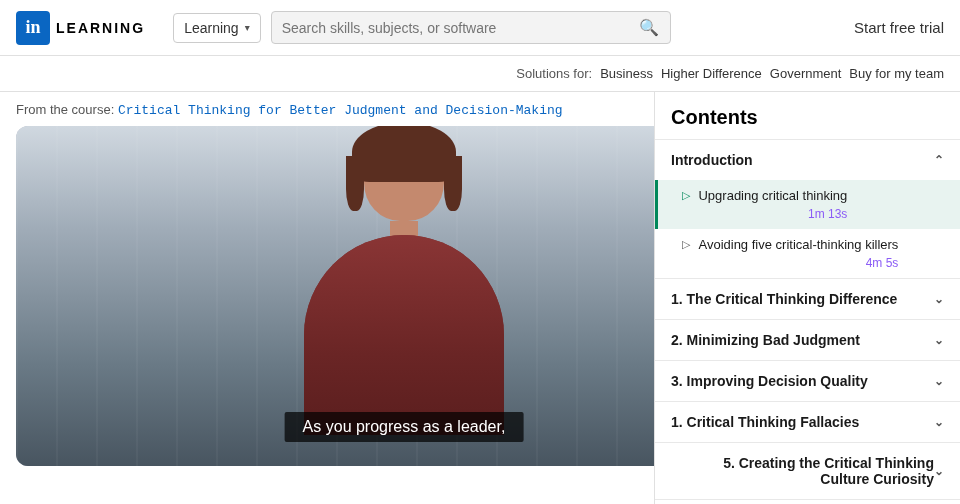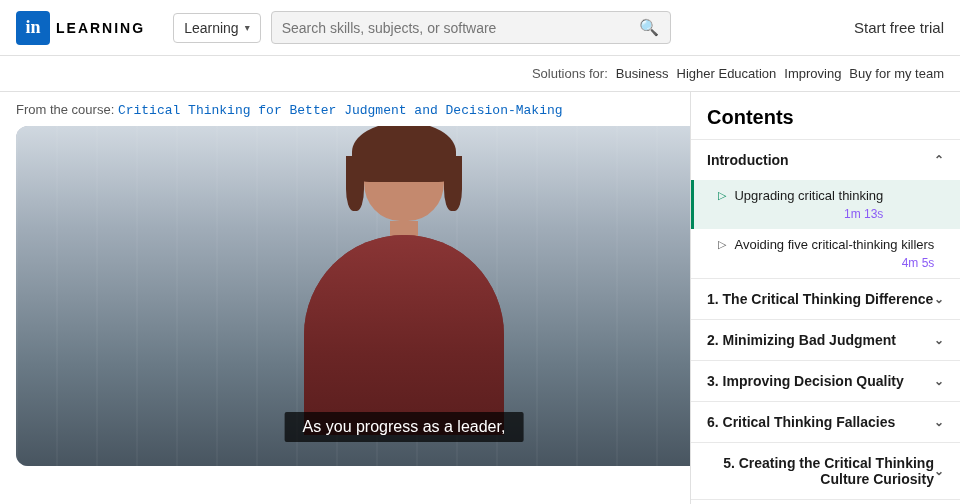--- a/index.html
+++ b/index.html
@@ -189,21 +189,21 @@
     .bg-buildings {
       position: absolute;
       top: 0; left: 0; right: 0; bottom: 0;
       background:
         repeating-linear-gradient(90deg, rgba(255,255,255,0.04) 0px, rgba(255,255,255,0.04) 2px, transparent 2px, transparent 40px),
         linear-gradient(180deg, #d0d8e0 0%, #a0acb8 30%, #6a7a86 70%, #485560 100%);
     }
 
     
     .right-panel {
-      width: 270px;
+      width: 306px;
       border-left: 1px solid #e0e0e0;
       overflow-y: auto;
       background: #fff;
     }
     .contents-header {
       padding: 14px 16px 10px;
       font-size: 20px;
       font-weight: 700;
       color: #000;
       border-bottom: 1px solid #e8e8e8;
@@ -290,22 +290,22 @@
   </div>
 
   <div class="header-right">
     <span class="start-free-trial">Start free trial</span>
   </div>
 </header>
 
 <nav class="subnav">
   <span class="subnav-label">Solutions for:</span>
   <span class="subnav-item">Business</span>
-  <span class="subnav-item">Higher Education</span>
-  <span class="subnav-item">Improving</span>
+  <span class="subnav-item">Higher Difference</span>
+  <span class="subnav-item">Government</span>
   <span class="subnav-item">Buy for my team</span>
 </nav>
 
 <div class="main">
 
   <div class="left-panel">
     <div class="breadcrumb">
       <span>From the course:</span>
       <a href="#">Critical Thinking for Better Judgment and Decision-Making</a>
     </div>
@@ -376,21 +376,21 @@
 
     <div class="section-item">
       <div class="section-header">
         <span>3. Improving Decision Quality</span>
         <span class="section-chevron">⌄</span>
       </div>
     </div>
 
     <div class="section-item">
       <div class="section-header">
-        <span>6. Critical Thinking Fallacies</span>
+        <span>1. Critical Thinking Fallacies</span>
         <span class="section-chevron">⌄</span>
       </div>
     </div>
 
     <div class="section-item">
       <div class="section-header">
         <span>5. Creating the Critical Thinking Culture Curiosity</span>
         <span class="section-chevron">⌄</span>
       </div>
     </div>

